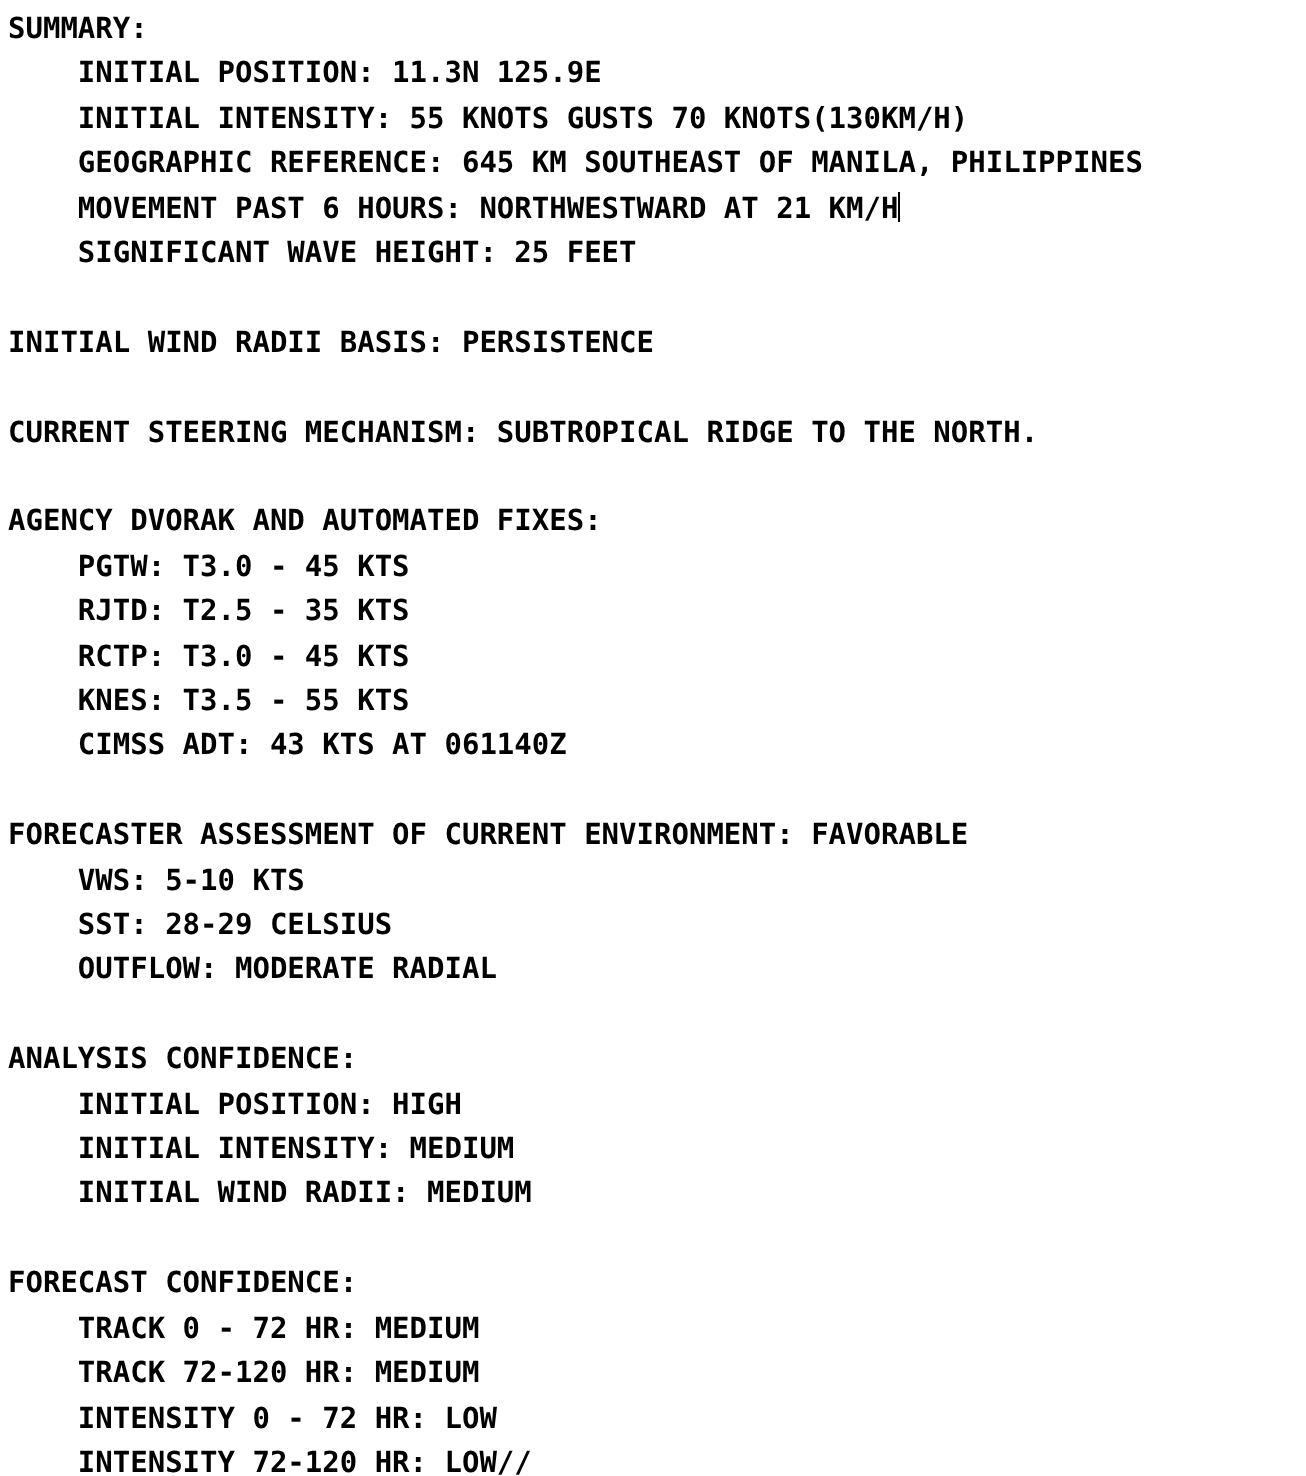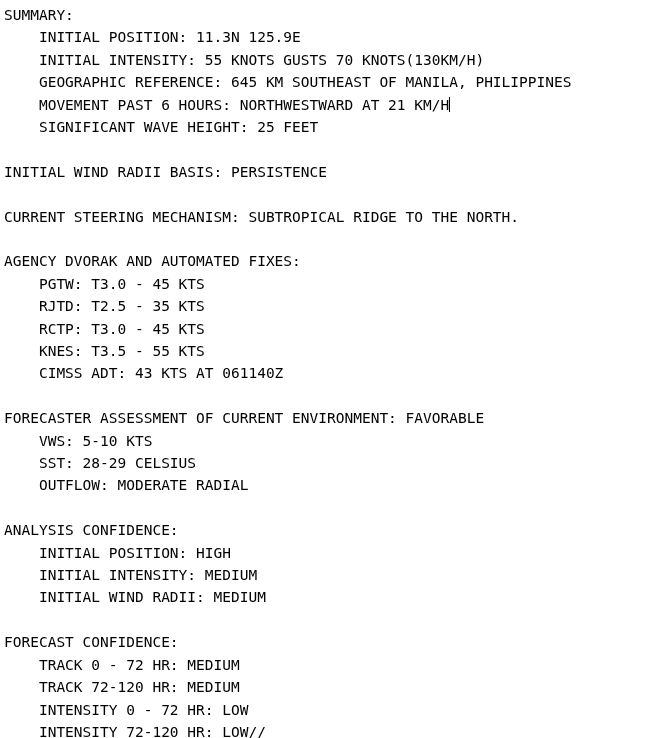--- a/index.html
+++ b/index.html
@@ -17,20 +17,21 @@
     color: #000000;
     -webkit-font-smoothing: antialiased;
   }
   #doc {
     padding: 4px 0 0 4px;
     white-space: pre;
   }
   .line {
     white-space: pre;
     min-height: 22.4px;
+    font-weight: bold;
   }
   .blank {
     height: 22.4px;
   }
   .caret {
     display: inline-block;
     width: 1px;
     height: 15px;
     background: #000;
     vertical-align: -2px;

